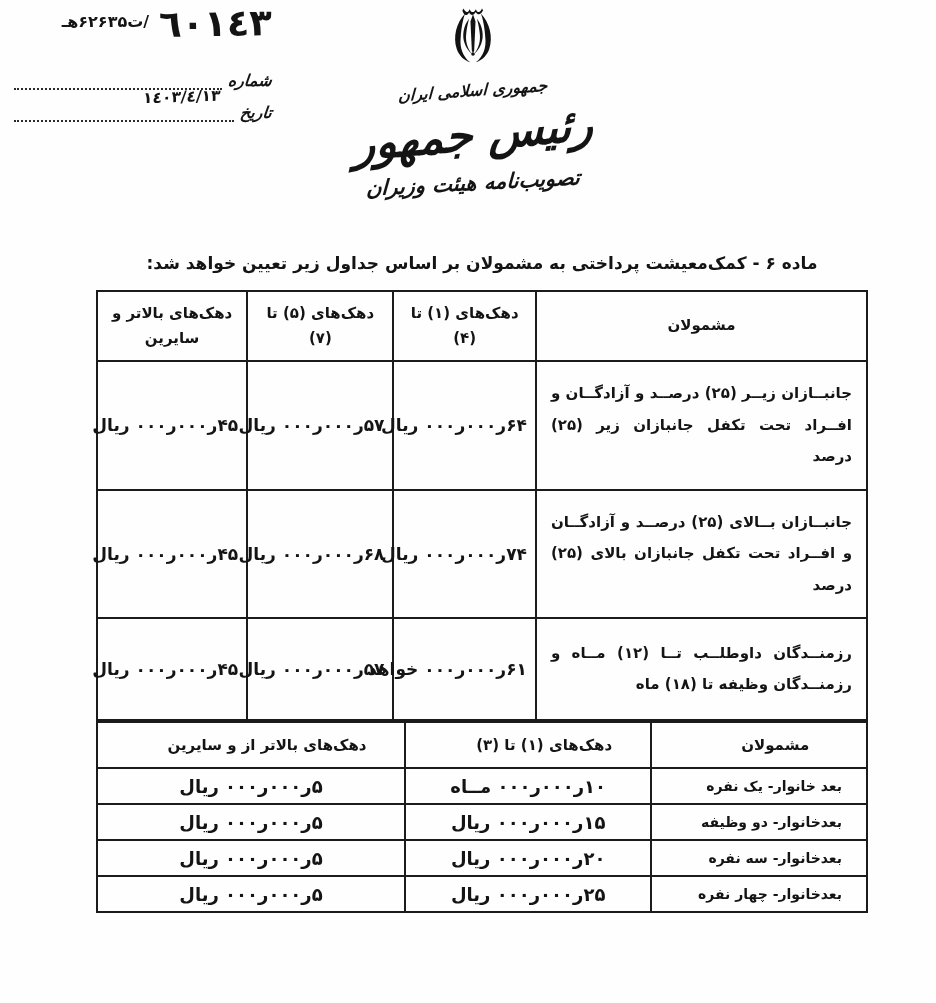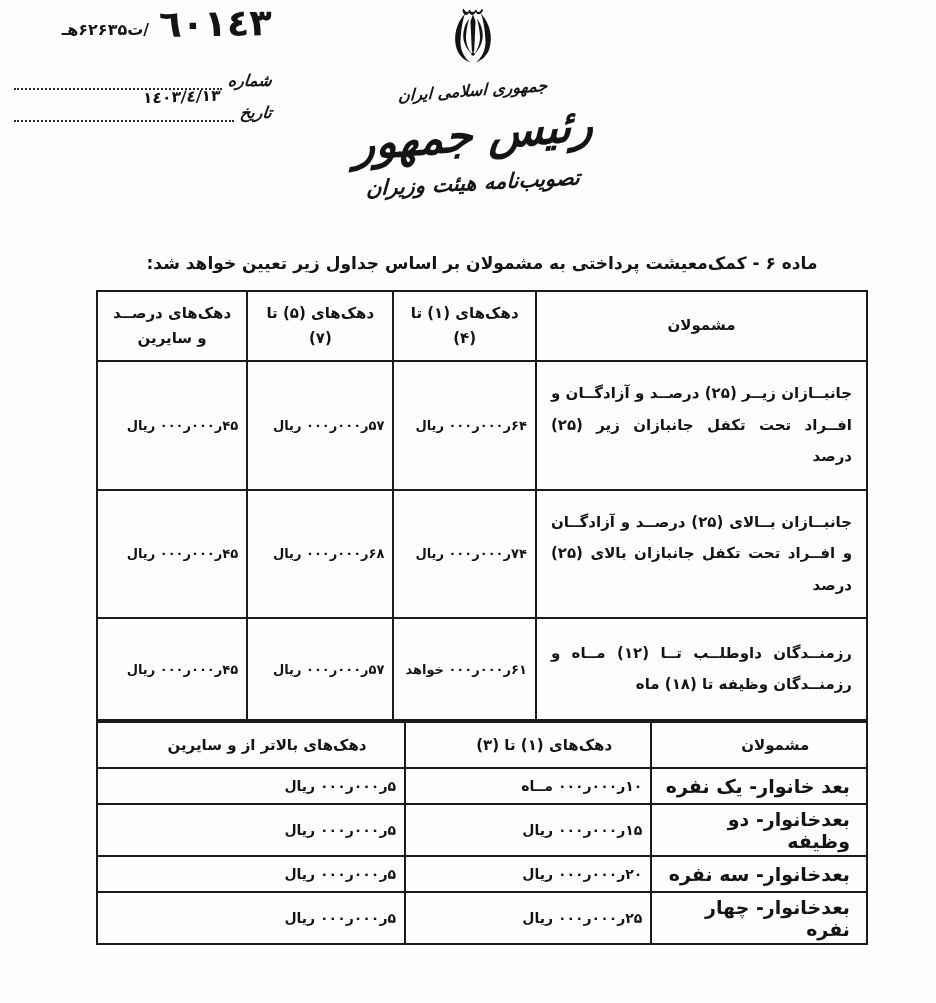--- a/index.html
+++ b/index.html
@@ -6,21 +6,21 @@
   .page{
     position:relative; width:936px; height:1003px; margin:0 auto;
     background:#fefefe; color:#141414; overflow:hidden;
     font-family:"DejaVu Sans", sans-serif;
   }
   
   .ref-block{position:absolute; top:2px; left:14px; width:258px; direction:rtl;}
   .ref-row{display:flex; align-items:flex-start; gap:10px; margin-left:14px; margin-top:2px;}
   .ref-big{font-size:37px; font-weight:bold; letter-spacing:5px; line-height:1.1;
            transform:rotate(-1deg); white-space:nowrap;}
-  .ref-suffix{font-size:16px; font-weight:bold; margin-top:16px; white-space:nowrap;}
+  .ref-suffix{font-size:16px; font-weight:bold; margin-top:8px; white-space:nowrap;}
   .field-row{display:flex; align-items:flex-end; gap:6px; direction:rtl;}
   .num-row{margin-top:26px;}
   .date-row{margin-top:12px;}
   .field-label{font-size:16px; font-weight:bold; font-style:italic; transform:skewX(-6deg);}
   .dots{flex:1; border-bottom:2.5px dotted #2a2a2a; height:1.1em; position:relative;}
   .hw-date{
     position:absolute; right:14px; top:-14px; white-space:nowrap;
     font-size:15.5px; font-weight:bold; letter-spacing:2.5px;
     transform:rotate(-2deg) skewX(-5deg);
   }
@@ -37,24 +37,24 @@
   
   .main{position:absolute; top:250px; right:68px; width:772px; direction:rtl; text-align:right;}
   .article{font-size:17px; font-weight:bold; margin:0 0 13px; line-height:1.6;text-align:center;}
   .sec-title{font-size:16.5px; font-weight:bold; margin:0 0 10px; padding-right:96px; line-height:1.6;}
   .sec2{margin-top:36px;}
   table{width:100%; border-collapse:collapse; table-layout:fixed; direction:rtl;}
   td{border:2px solid #1b1b1b; font-weight:bold; vertical-align:middle; padding:3px 8px;}
   .t1 .hcell{height:62px; text-align:center; font-size:15px; line-height:1.7;}
   .t1 .grp{height:68px; text-align:justify; text-align-last:right; font-size:15px;
            line-height:2.1; padding:16px 14px;}
-  .t1 .num{text-align:right; font-size:13px; white-space:nowrap;}
+  .t1 .num{text-align:right; font-size:17px; white-space:nowrap;}
   .t2 .hcell{height:38px; text-align:center; font-size:15px;padding-left:40px;}
-  .t2 .grp{height:28px; text-align:right; font-size:19px; padding-right:16px;margin-left:16px;}
-  .t2 .num{height:28px; font-size:14px; white-space:nowrap;}
+  .t2 .grp{height:28px; text-align:right; font-size:14px; padding-right:24px;margin-left:16px;}
+  .t2 .num{height:28px; text-align:center; font-size:18px; white-space:nowrap;}
 </style>
 </head>
 <body>
 
 <div class="page">
 
   <div class="ref-block">
     <div class="ref-row">
       <span class="ref-big">٦٠١٤٣</span>
       <span class="ref-suffix">/ت۶۲۶۳۵هـ</span>
@@ -96,21 +96,21 @@
           <col style="width:43%">
           <col style="width:18.5%">
           <col style="width:19%">
           <col style="width:19.5%">
         </colgroup>
       <tbody>
         <tr>
           <td class="hcell">مشمولان</td>
           <td class="hcell">دهک‌های (۱) تا (۴)</td>
           <td class="hcell">دهک‌های (۵) تا (۷)</td>
-          <td class="hcell">دهک‌های درصــد و سایرین</td>
+          <td class="hcell">دهک‌های بالاتر و سایرین</td>
         </tr>
         <tr>
           <td class="grp">جانبــازان زیــر (۲۵) درصــد و آزادگــان و افــراد تحت تکفل جانبازان زیر (۲۵) درصد</td>
           <td class="num">۶۴ر۰۰۰ر۰۰۰ ریال</td>
           <td class="num">۵۷ر۰۰۰ر۰۰۰ ریال</td>
           <td class="num">۴۵ر۰۰۰ر۰۰۰ ریال</td>
         </tr>
         <tr>
           <td class="grp">جانبــازان بــالای (۲۵) درصــد و آزادگــان و افــراد تحت تکفل جانبازان بالای (۲۵) درصد</td>
           <td class="num">۷۴ر۰۰۰ر۰۰۰ ریال</td>

